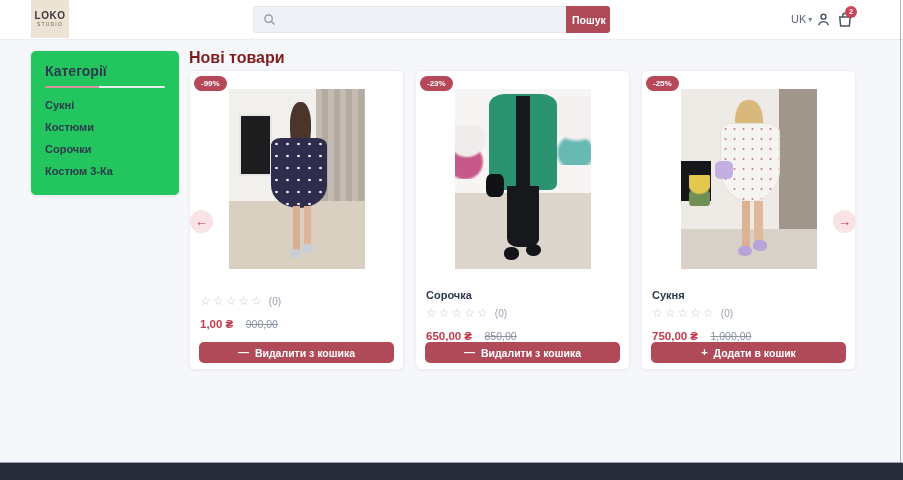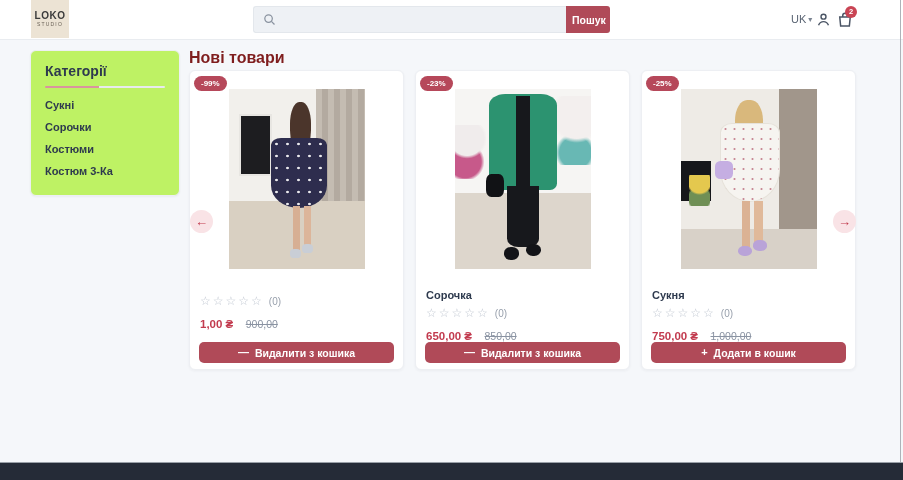--- a/index.html
+++ b/index.html
@@ -30,21 +30,21 @@
   .lang-caret{font-size:8px;color:#7b8492;}
   .user-btn{position:absolute;left:815px;top:11px;width:17px;height:17px;background:none;border:none;
         padding:0;cursor:pointer;}
   .cart-btn-hdr{position:absolute;left:836px;top:11px;width:18px;height:18px;background:none;border:none;
         padding:0;cursor:pointer;}
   .cart-badge{position:absolute;left:845px;top:6px;width:12px;height:12px;border-radius:50%;
         background:#c94454;color:#fff;font-size:7.5px;font-weight:bold;line-height:12px;
         text-align:center;pointer-events:none;}
 
   
-  .sidebar{position:absolute;left:30px;top:50px;width:150px;height:146px;background:#bef264;
+  .sidebar{position:absolute;left:30px;top:50px;width:150px;height:146px;background:#22c55e;
         border:1px solid #edeff3;border-radius:6px;box-shadow:0 1px 2px rgba(31,41,55,.05);
         padding:12px 14px;box-sizing:border-box;}
   .sidebar-title{font-size:14px;font-weight:bold;color:#2e3a4e;}
   .sidebar-divider{margin-top:7px;height:2px;border-radius:1px;
         background:linear-gradient(90deg,#d9949e 0,#d9949e 45%,#e8eaee 45%,#e8eaee 100%);}
   .sidebar-list{margin:6px 0 0 0;padding:0;list-style:none;}
   .sidebar-item{padding:5px 0;font-size:11px;font-weight:bold;color:#2e3a4e;cursor:pointer;}
 
   
   .main-title{position:absolute;left:189px;top:49px;font-size:16px;font-weight:bold;color:#7f1d1d;}
@@ -179,22 +179,22 @@
       </svg>
     </button>
     <span class="cart-badge">2</span>
   </div>
 
   <div class="sidebar">
     <div class="sidebar-title">Категорії</div>
     <div class="sidebar-divider"></div>
     <ul class="sidebar-list">
       <li class="sidebar-item">Сукні</li>
+      <li class="sidebar-item">Костюми</li>
       <li class="sidebar-item">Сорочки</li>
-      <li class="sidebar-item">Костюми</li>
       <li class="sidebar-item">Костюм 3-Ка</li>
     </ul>
   </div>
 
   <div class="main-title">Нові товари</div>
 
   <div class="card card1">
     <span class="badge">-99%</span>
     <div class="photo photo1">
       <div class="p1-panel"></div>

